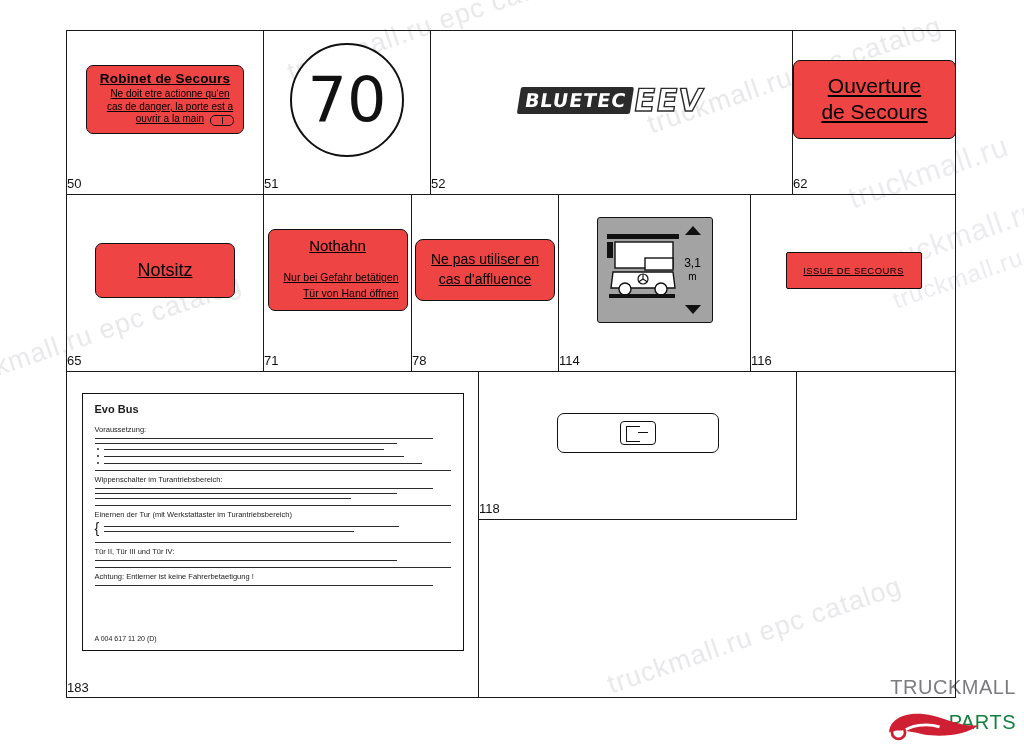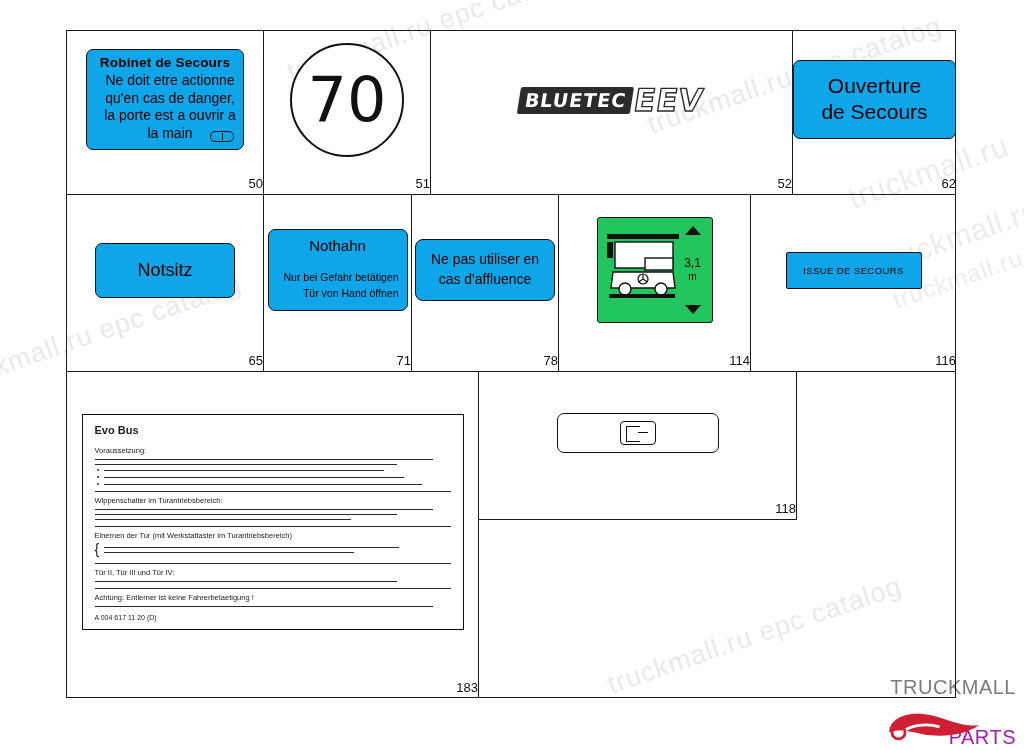--- a/index.html
+++ b/index.html
@@ -51,39 +51,40 @@
   .cell.nr{border-right:none;}
   .cell.nb{border-bottom:none;}
   .cell-art{
     position:absolute;
     left:0;right:0;top:0;bottom:26px;
     display:flex;align-items:center;justify-content:center;
   }
   .cell-num{
     position:absolute;
     left:0;right:0;bottom:3px;
-    text-align:right;
+    text-align:left;
     font-size:13px;
     color:#111;
   }
 
   
   .sign{
     border:1.6px solid #111;
     border-radius:7px;
-    background:#0ea5e9;
+    background:#ef4444;
     text-align:center;
     box-sizing:border-box;
+    text-decoration:underline;
   }
   .sign-robinet{
     width:158px;padding:5px 6px 7px;
     position:relative;
   }
   .sign-robinet .t1{font-size:13.5px;font-weight:bold;letter-spacing:.2px;}
-  .sign-robinet .t2{font-size:14px;line-height:1.25;margin-top:2px;margin-left:10px;}
+  .sign-robinet .t2{font-size:10px;line-height:1.25;margin-top:2px;margin-left:10px;}
   .handle{
     position:absolute;right:9px;bottom:7px;
     width:22px;height:9px;border:1px solid #111;border-radius:5px;
   }
   .handle:after{
     content:"";position:absolute;left:50%;top:1px;width:1px;height:7px;background:#111;
   }
 
   .circ70{
     width:110px;height:110px;border-radius:50%;
@@ -136,21 +137,21 @@
   .sign-issue{
     width:136px;padding:12px 6px;
     font-size:9.5px;letter-spacing:.4px;
     border-radius:2px;
   }
 
   
   .h-sign{
     width:114px;height:104px;
     border:1.6px solid #111;border-radius:3px;
-    background:#22c55e;position:relative;
+    background:#a3a3a3;position:relative;
   }
   .bus{
     position:absolute;left:7px;top:14px;width:76px;height:74px;
   }
   .dimcol{
     position:absolute;right:6px;top:8px;width:26px;height:88px;
     display:flex;flex-direction:column;align-items:center;justify-content:space-between;
   }
   .arr{width:0;height:0;border-left:8px solid transparent;border-right:8px solid transparent;}
   .arr.up{border-bottom:9px solid #111;}
@@ -170,21 +171,21 @@
   .glyph118:before{
     content:"";position:absolute;left:5px;top:4px;width:13px;height:14px;
     border-left:1.3px solid #111;border-top:1.3px solid #111;border-bottom:1.3px solid #111;
   }
   .glyph118 i{
     position:absolute;right:7px;top:10px;width:10px;height:1.3px;background:#111;
   }
 
   
   .doc{
-    width:382px;height:216px;
+    width:382px;height:258px;
     border:1.5px solid #111;background:#fff;
     position:relative;padding:9px 12px;
     box-sizing:border-box;
     font-size:7.5px;color:#1c1c1c;
   }
   .doc .title{font-size:11px;font-weight:bold;margin-bottom:10px;}
   .doc .lbl{font-size:7.5px;margin:0 0 2px 0;}
   .doc .rule{height:1px;background:#2b2b2b;margin:4px 0;}
   .doc .rule.short{width:72%;}
   .doc .rule.mid{width:85%;}
@@ -202,21 +203,21 @@
   .doc .sep{height:1px;background:#2b2b2b;margin:6px 0 4px;}
 
   .logo{
     position:absolute;right:6px;bottom:4px;width:148px;height:70px;z-index:1;
   }
   .logo .tm1{
     position:absolute;right:2px;top:0;font-size:20px;color:#7b7b80;letter-spacing:.5px;
     font-family:"Liberation Sans", sans-serif;
   }
   .logo .tm2{
-    position:absolute;right:2px;top:35px;font-size:20px;color:#a21caf;letter-spacing:.5px;margin-top:15px;
+    position:absolute;right:2px;top:35px;font-size:20px;color:#15803d;letter-spacing:.5px;
   }
 </style>
 </head>
 <body>
 
 <div class="wm wm1">truckmall.ru epc catalog</div>
 <div class="wm wm2">truckmall.ru epc catalog</div>
 <div class="wm wm3">truckmall.ru epc catalog</div>
 <div class="wm wm4">truckmall.ru epc catalog</div>
 <div class="wm wm5">truckmall.ru epc catalog</div>

